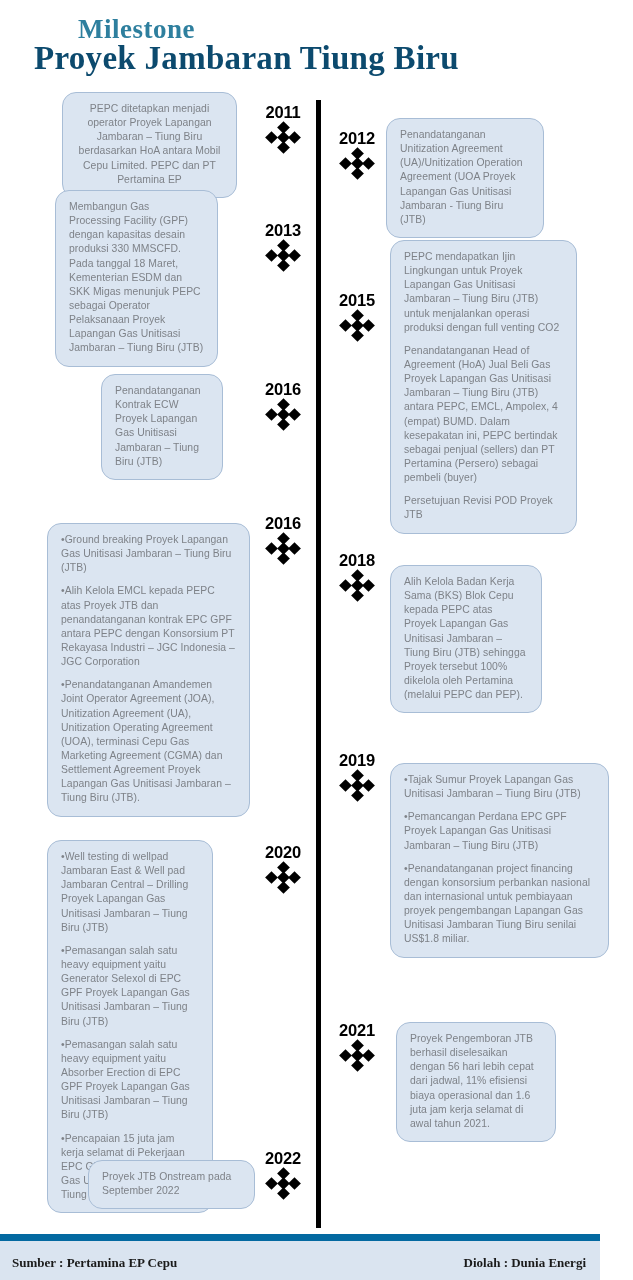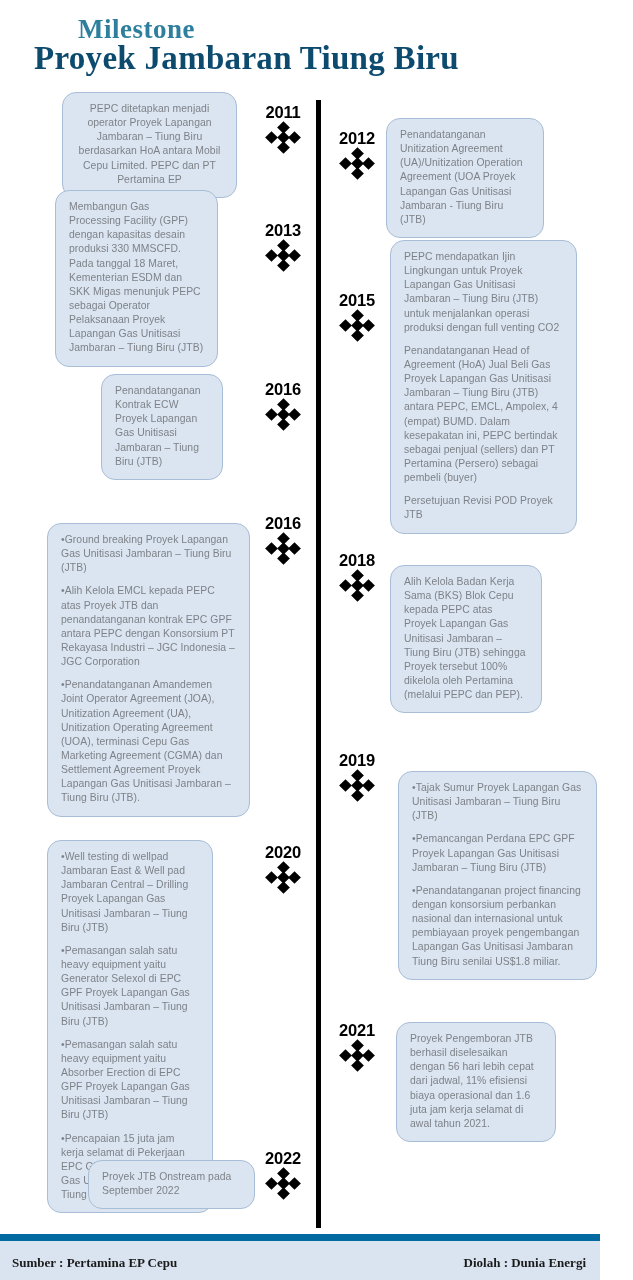--- a/index.html
+++ b/index.html
@@ -286,21 +286,21 @@
 <div class="event-box" style="left:47px; top:523px; width:203px;">
   <p>•Ground breaking Proyek Lapangan Gas Unitisasi Jambaran – Tiung Biru (JTB)</p>
   <p>•Alih Kelola EMCL kepada PEPC atas Proyek JTB dan penandatanganan kontrak EPC GPF antara PEPC dengan Konsorsium PT Rekayasa Industri – JGC Indonesia – JGC Corporation</p>
   <p>•Penandatanganan Amandemen Joint Operator Agreement (JOA), Unitization Agreement (UA), Unitization Operating Agreement (UOA), terminasi Cepu Gas Marketing Agreement (CGMA) dan Settlement Agreement Proyek Lapangan Gas Unitisasi Jambaran – Tiung Biru (JTB).</p>
 </div>
 
 <div class="event-box" style="left:390px; top:565px; width:152px;">
   <p>Alih Kelola Badan Kerja Sama (BKS) Blok Cepu kepada PEPC atas Proyek Lapangan Gas Unitisasi Jambaran – Tiung Biru (JTB) sehingga Proyek tersebut 100% dikelola oleh Pertamina (melalui PEPC dan PEP).</p>
 </div>
 
-<div class="event-box" style="left:398px; top:763px; width:199px;margin-top:8px;">
+<div class="event-box" style="left:390px; top:763px; width:219px;">
   <p>•Tajak Sumur Proyek Lapangan Gas Unitisasi Jambaran – Tiung Biru (JTB)</p>
   <p>•Pemancangan Perdana EPC GPF Proyek Lapangan Gas Unitisasi Jambaran – Tiung Biru (JTB)</p>
   <p>•Penandatanganan project financing dengan konsorsium perbankan nasional dan internasional untuk pembiayaan proyek pengembangan Lapangan Gas Unitisasi Jambaran Tiung Biru senilai US$1.8 miliar.</p>
 </div>
 
 <div class="event-box" style="left:47px; top:840px; width:166px;">
   <p>•Well testing di wellpad Jambaran East &amp; Well pad Jambaran Central – Drilling Proyek Lapangan Gas Unitisasi Jambaran – Tiung Biru (JTB)</p>
   <p>•Pemasangan salah satu heavy equipment yaitu Generator Selexol di EPC GPF Proyek Lapangan Gas Unitisasi Jambaran – Tiung Biru (JTB)</p>
   <p>•Pemasangan salah satu heavy equipment yaitu Absorber Erection di EPC GPF Proyek Lapangan Gas Unitisasi Jambaran – Tiung Biru (JTB)</p>
   <p>•Pencapaian 15 juta jam kerja selamat di Pekerjaan EPC GPF Proyek Lapangan Gas Unitisasi Jambaran – Tiung Biru (JTB)</p>

